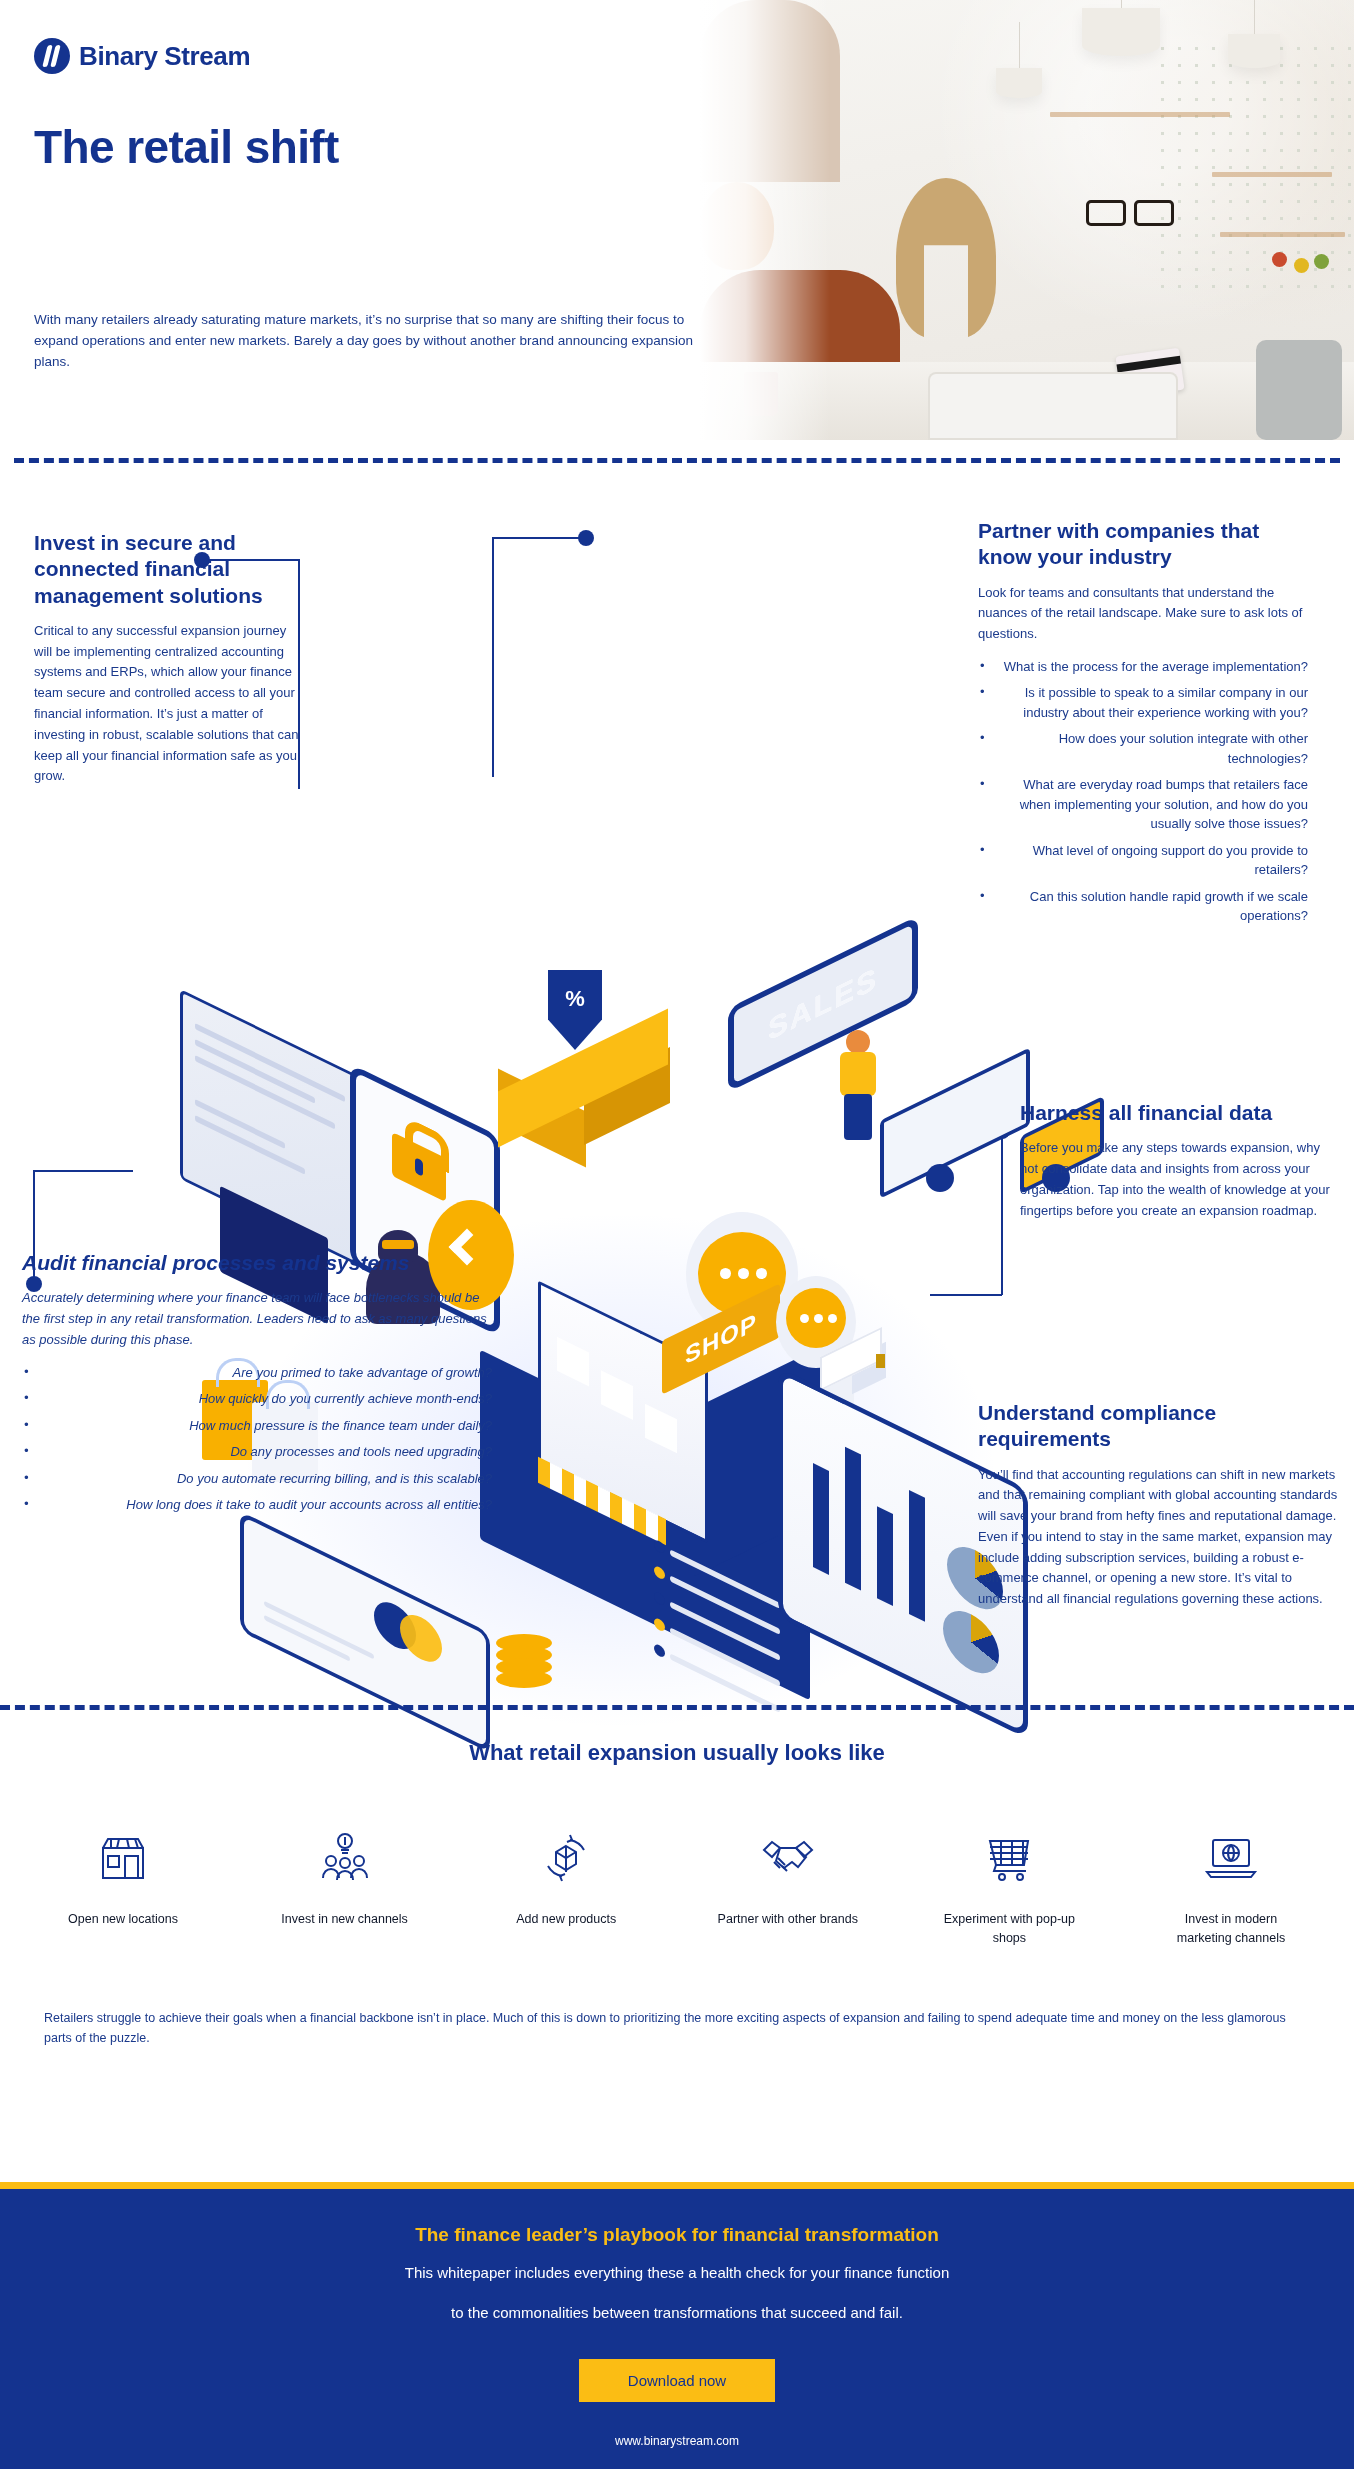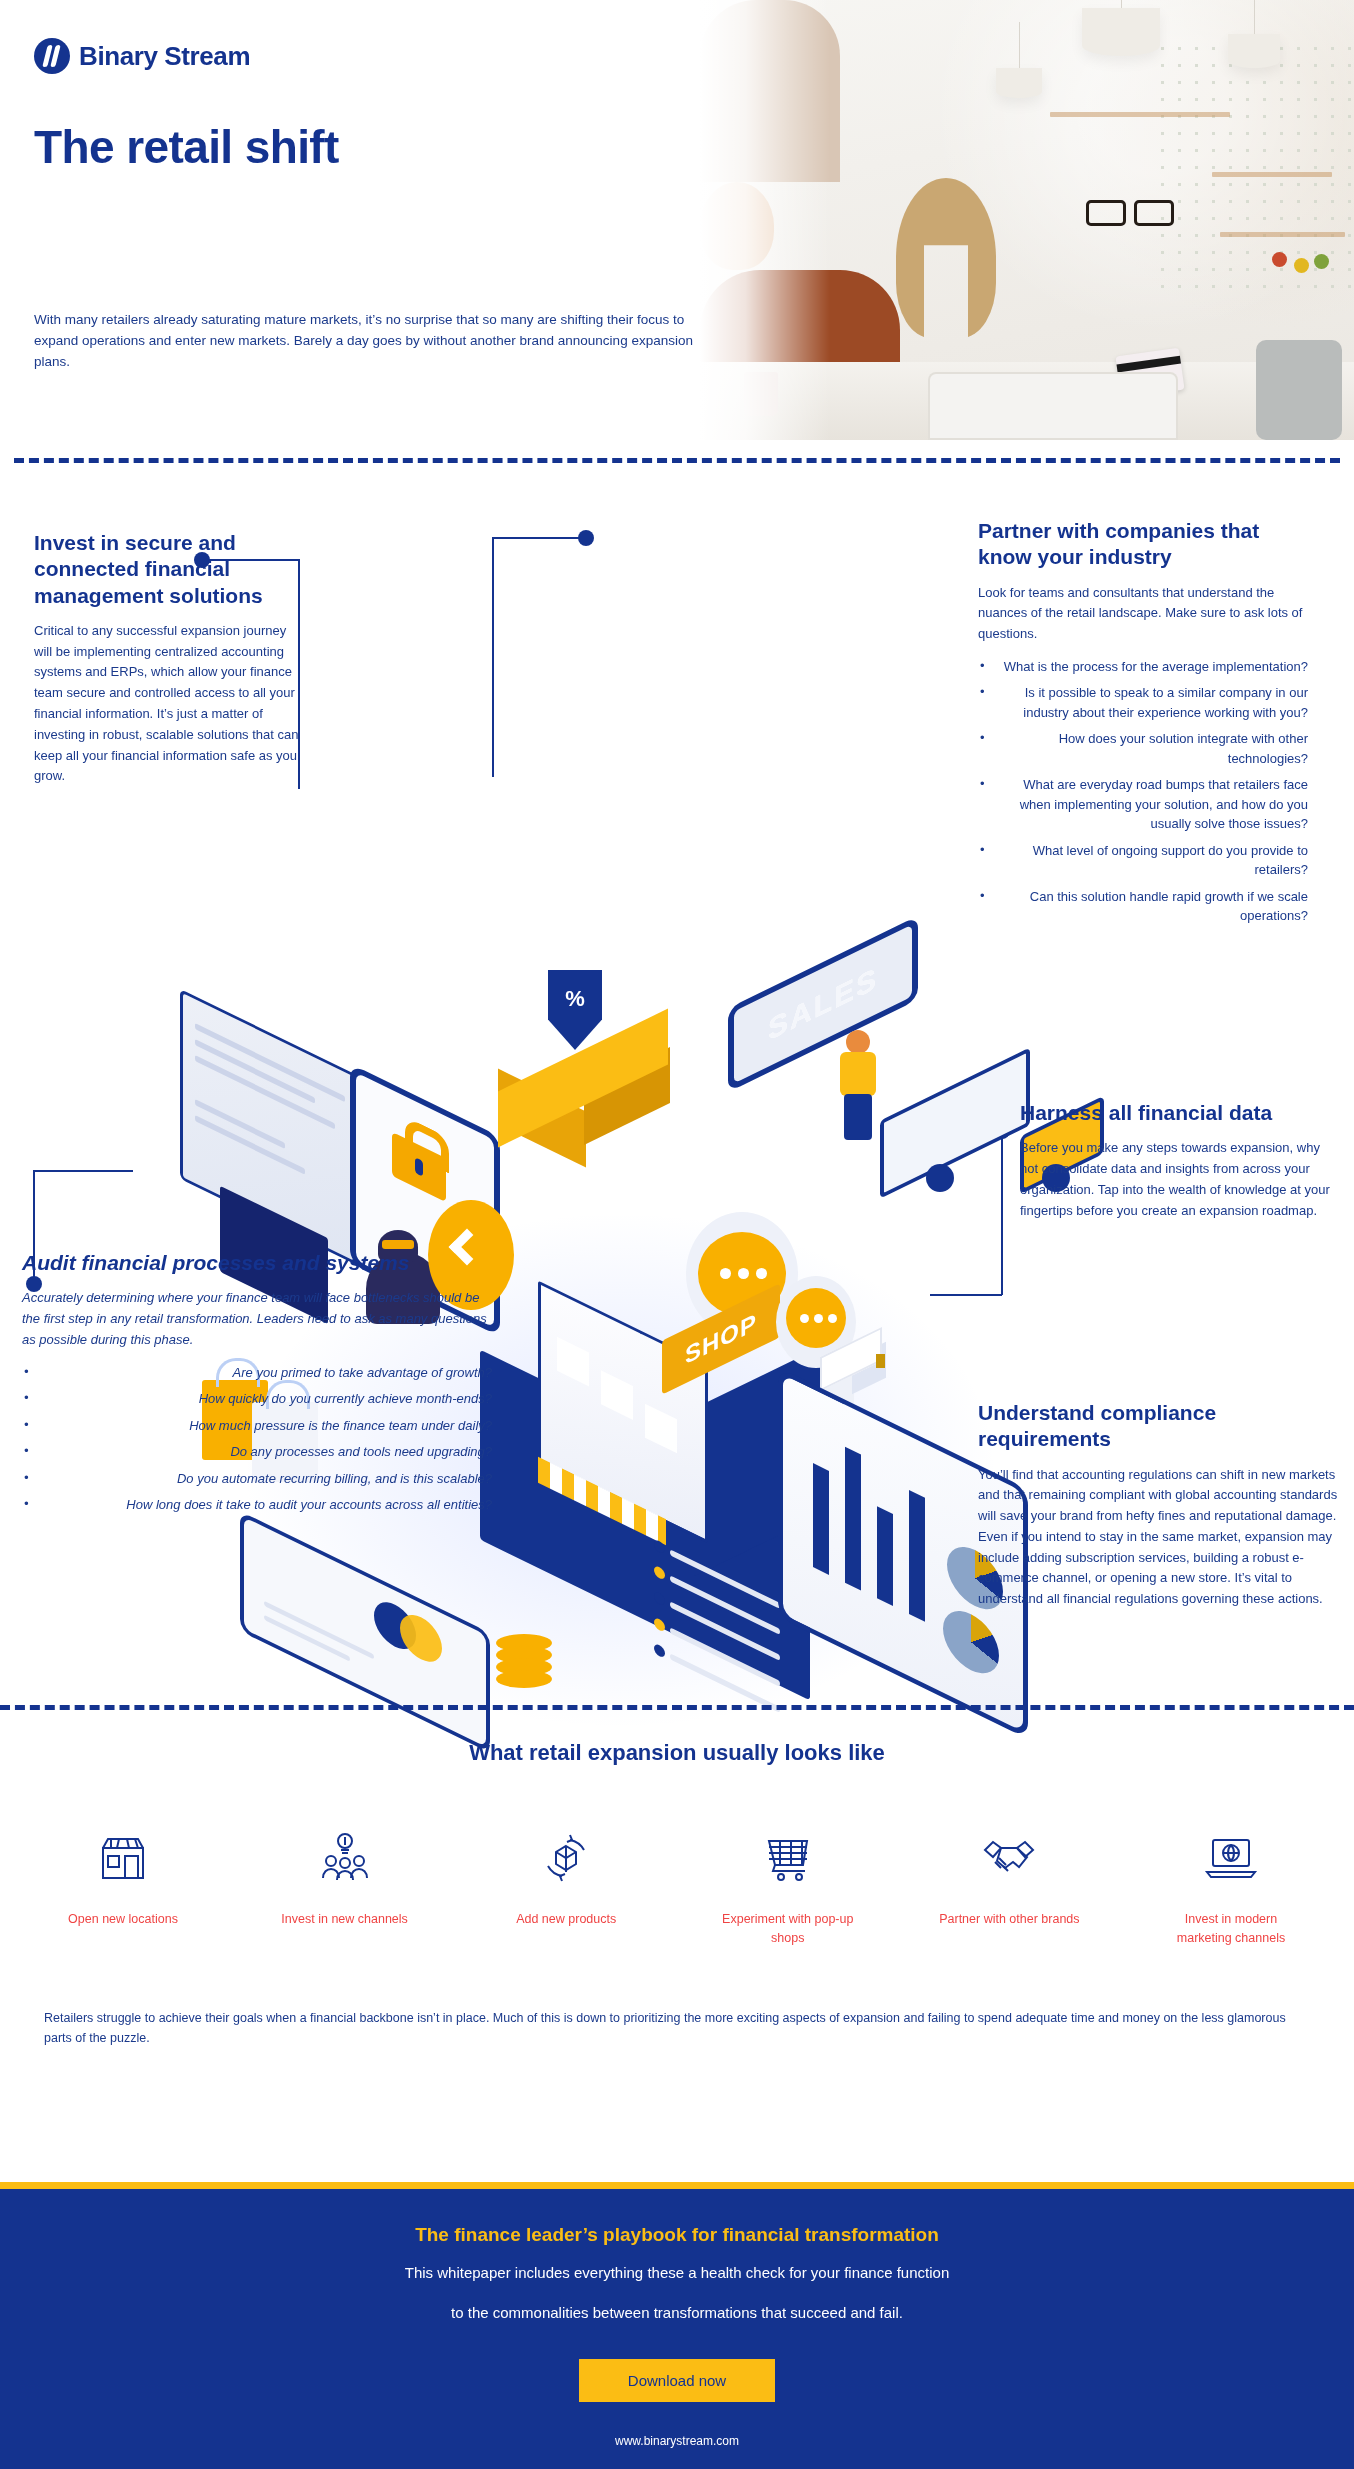--- a/index.html
+++ b/index.html
@@ -198,21 +198,21 @@
   .smallbox .s2{ position:absolute; left:32px; top:8px; width:34px; height:36px; background:#dfe5f3; transform:skewY(-26deg);}
   .smallbox .tape{ position:absolute; left:56px; top:12px; width:9px; height:14px; background:#c79507;}
 
   
   .bottom { position:absolute; left:0; top:1740px; width:1354px; }
   .bottom-title { text-align:center; font-size:22px; font-weight:bold; color:#14338f; }
   .icon-row { display:flex; justify-content:space-between; align-items:flex-start;
       margin:62px 48px 0 48px; }
   .icon-cell { width:150px; text-align:center; }
   .icon-cell .glyph { height:60px; display:flex; align-items:center; justify-content:center; }
-  .icon-cell .cap { margin-top:22px; font-size:12.5px; color:#ef4444; line-height:1.5; }
+  .icon-cell .cap { margin-top:22px; font-size:12.5px; color:#0f172a; line-height:1.5; }
   .closing { margin:60px 44px 0 44px; font-size:12.5px; color:#1b3a8c; line-height:1.6; }
 
   
   .footer { position:absolute; left:0; top:2182px; width:1354px; height:287px; background:#14338f; }
   .footer-stripe { position:absolute; left:0; top:0; width:1354px; height:7px; background:#fbbd14; }
   .footer h3 { text-align:center; margin-top:42px; font-size:19px; color:#fbbd14; font-weight:bold; }
   .footer p { text-align:center; margin-top:14px; font-size:15px; color:#fff; line-height:1.7; }
   .dl-btn { display:block; width:196px; margin:34px auto 0 auto; background:#fbbd14; color:#14338f;
      border:none; font-size:15px; font-weight:500; padding:13px 0; cursor:pointer;
      font-family:"Liberation Sans", sans-serif; }
@@ -484,47 +484,47 @@
               <path d="M30 3l2 5-5 2"></path>
             <path d="M8 34a20 20 0 0014 10"></path>
               <path d="M22 49l-2-5 5-2"></path>
           </svg>
         </div>
         <div class="cap">Add new products</div>
       </div>
 
       <div class="icon-cell">
         <div class="glyph">
+          <svg width="56" height="44" viewBox="0 0 56 44" fill="none" stroke="#14338f" stroke-width="2">
+            <path d="M4 14l8-8 8 6-8 9z"></path>
+              <path d="M52 14l-8-8-8 6 8 9z"></path>
+            <path d="M20 12h16l10 9-8 10-6-5-8 6-8-7z"></path>
+            <path d="M14 26l6 6M18 22l7 7M22 30l5 5"></path>
+          </svg>
+        </div>
+        <div class="cap">Partner with other brands</div>
+      </div>
+
+      <div class="icon-cell">
+        <div class="glyph">
           <svg width="54" height="50" viewBox="0 0 54 50" fill="none" stroke="#14338f" stroke-width="2">
             <path d="M8 8h38l-4 24H14z"></path>
               <path d="M8 14h38M8 20h38M8 26h38"></path>
             <path d="M19 8v24M30 8v24M41 8v24"></path>
             <path d="M14 32l-2 6h32"></path>
               <circle cx="20" cy="44" r="3"></circle>
               <circle cx="38" cy="44" r="3"></circle>
           </svg>
         </div>
         <div class="cap">Experiment with pop-up shops</div>
       </div>
 
       <div class="icon-cell">
         <div class="glyph">
           <svg width="56" height="44" viewBox="0 0 56 44" fill="none" stroke="#14338f" stroke-width="2">
-            <path d="M4 14l8-8 8 6-8 9z"></path>
-              <path d="M52 14l-8-8-8 6 8 9z"></path>
-            <path d="M20 12h16l10 9-8 10-6-5-8 6-8-7z"></path>
-            <path d="M14 26l6 6M18 22l7 7M22 30l5 5"></path>
-          </svg>
-        </div>
-        <div class="cap">Partner with other brands</div>
-      </div>
-
-      <div class="icon-cell">
-        <div class="glyph">
-          <svg width="56" height="44" viewBox="0 0 56 44" fill="none" stroke="#14338f" stroke-width="2">
             <rect x="10" y="4" width="36" height="26" rx="2"></rect>
             <circle cx="28" cy="17" r="8"></circle>
               <path d="M20 17h16M28 9c4 4 4 12 0 16M28 9c-4 4-4 12 0 16"></path>
             <path d="M4 36h48l-4 5H8z"></path>
           </svg>
         </div>
         <div class="cap">Invest in modern marketing channels</div>
       </div>
 
 

